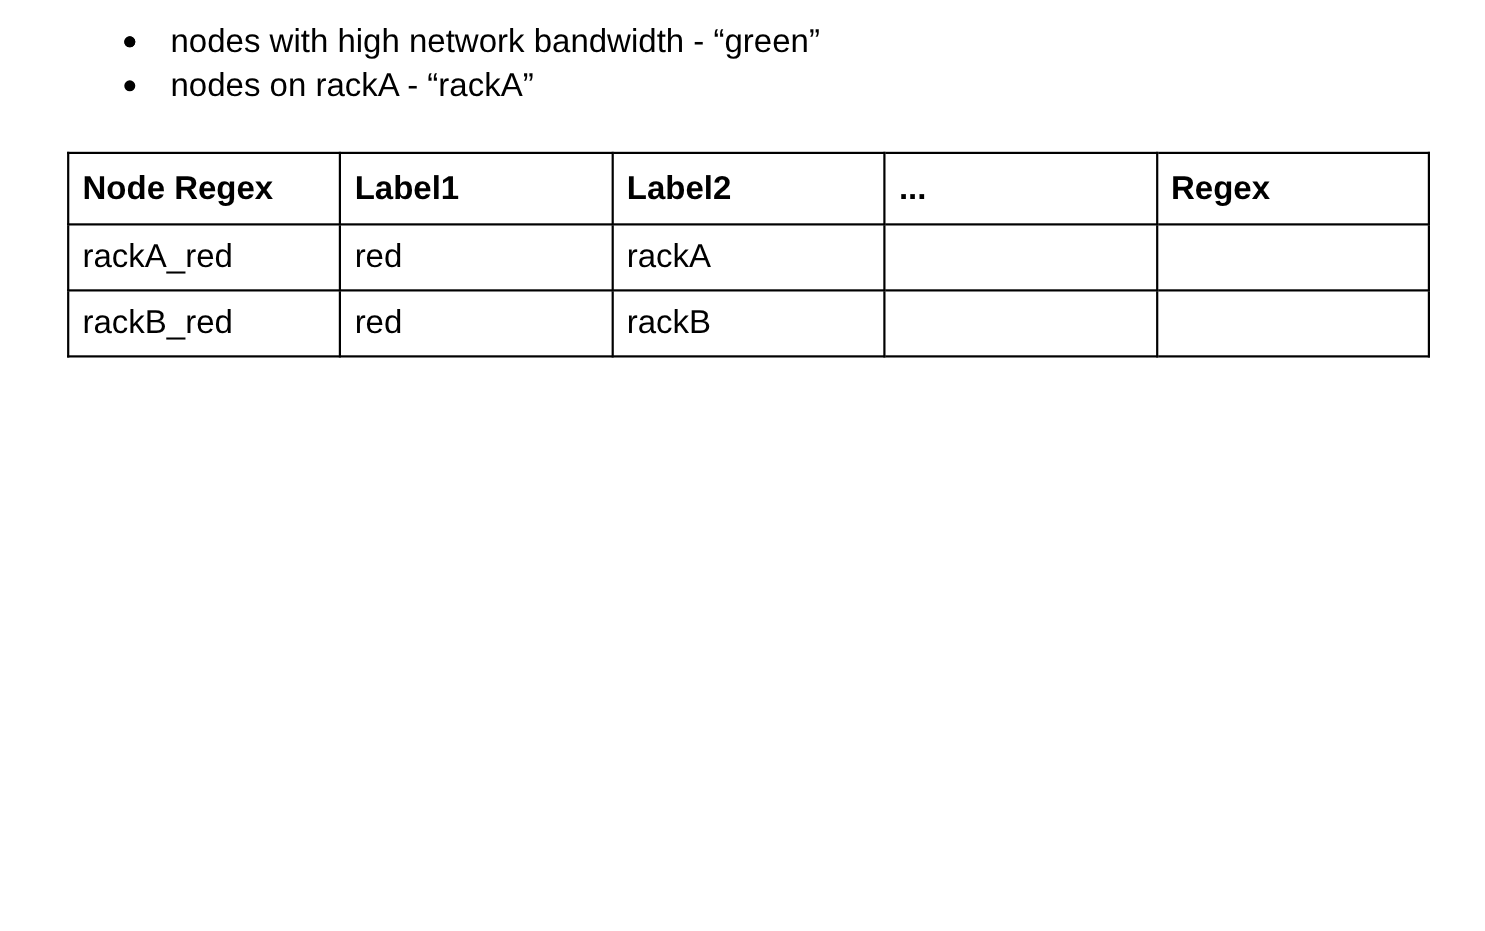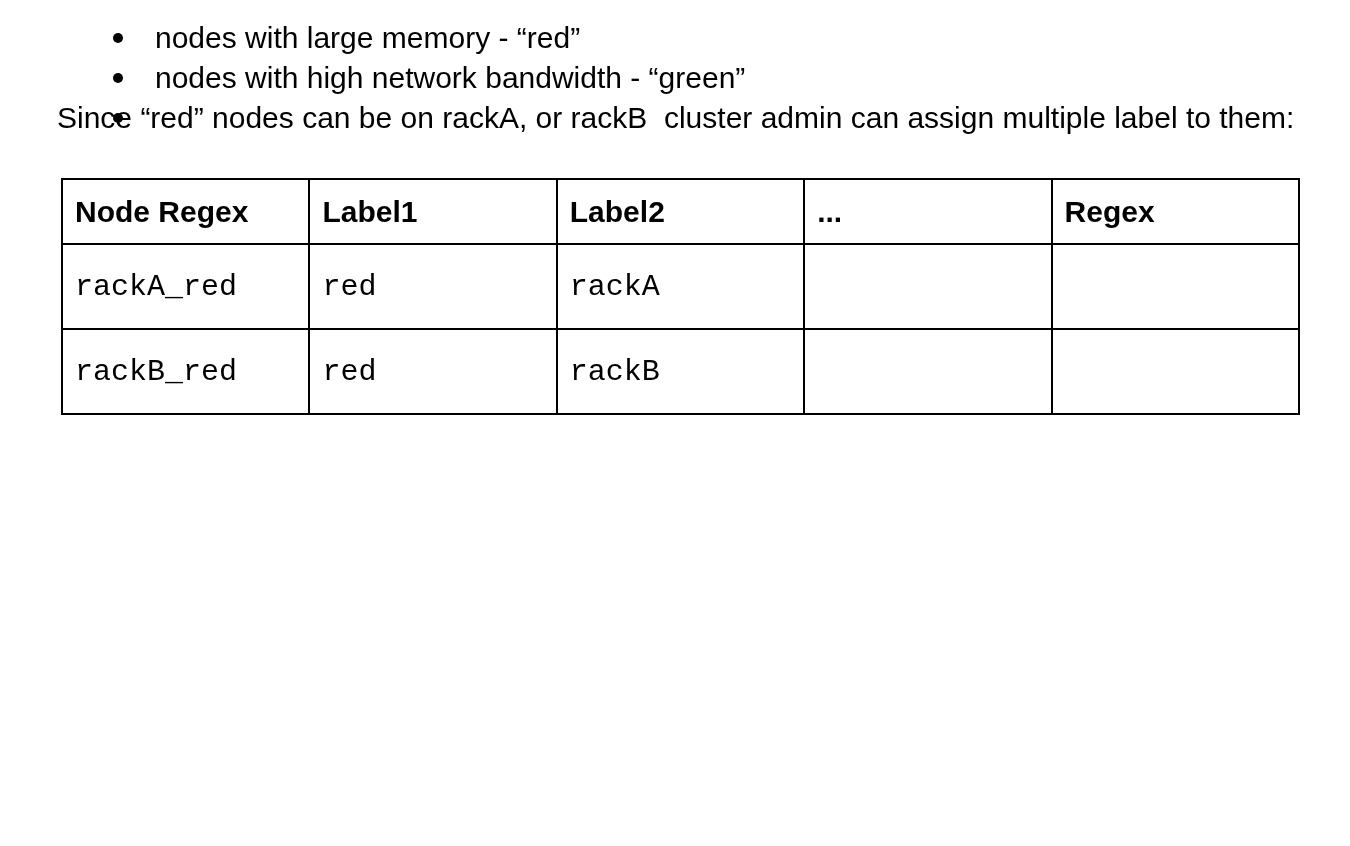--- a/index.html
+++ b/index.html
@@ -54,45 +54,44 @@
   table.labels td {
     border: 2px solid #000000;
     font-size: 30px;
     line-height: 36px;
     text-align: left;
     vertical-align: middle;
     padding: 0 6px 0 12px;
     overflow: hidden;
   }
   table.labels thead tr { height: 65px; }
-  table.labels tbody tr { height: 85px; font-family: Liberation Mono, monospace; }
+  table.labels tbody tr { height: 60px; }
   table.labels th { font-weight: 700; }
   table.labels td { font-weight: 400; }
 </style>
 </head>
 <body>
 
 <div class="page">
 
 
   <ul class="rules">
     <li>
       <span class="bullet"></span>
-      <span>nodes with large memory - “red”</span>
     </li>
     <li>
       <span class="bullet"></span>
       <span>nodes with high network bandwidth - “green”</span>
     </li>
     <li>
       <span class="bullet"></span>
+      <span>nodes on rackA - “rackA”</span>
     </li>
   </ul>
 
-  <p class="para">Since “red” nodes can be on rackA, or rackB  cluster admin can assign multiple label to them:</p>
 
   <table class="labels">
     <thead>
       <tr>
         <th>Node Regex</th>
         <th>Label1</th>
         <th>Label2</th>
         <th>...</th>
         <th>Regex</th>
       </tr>

